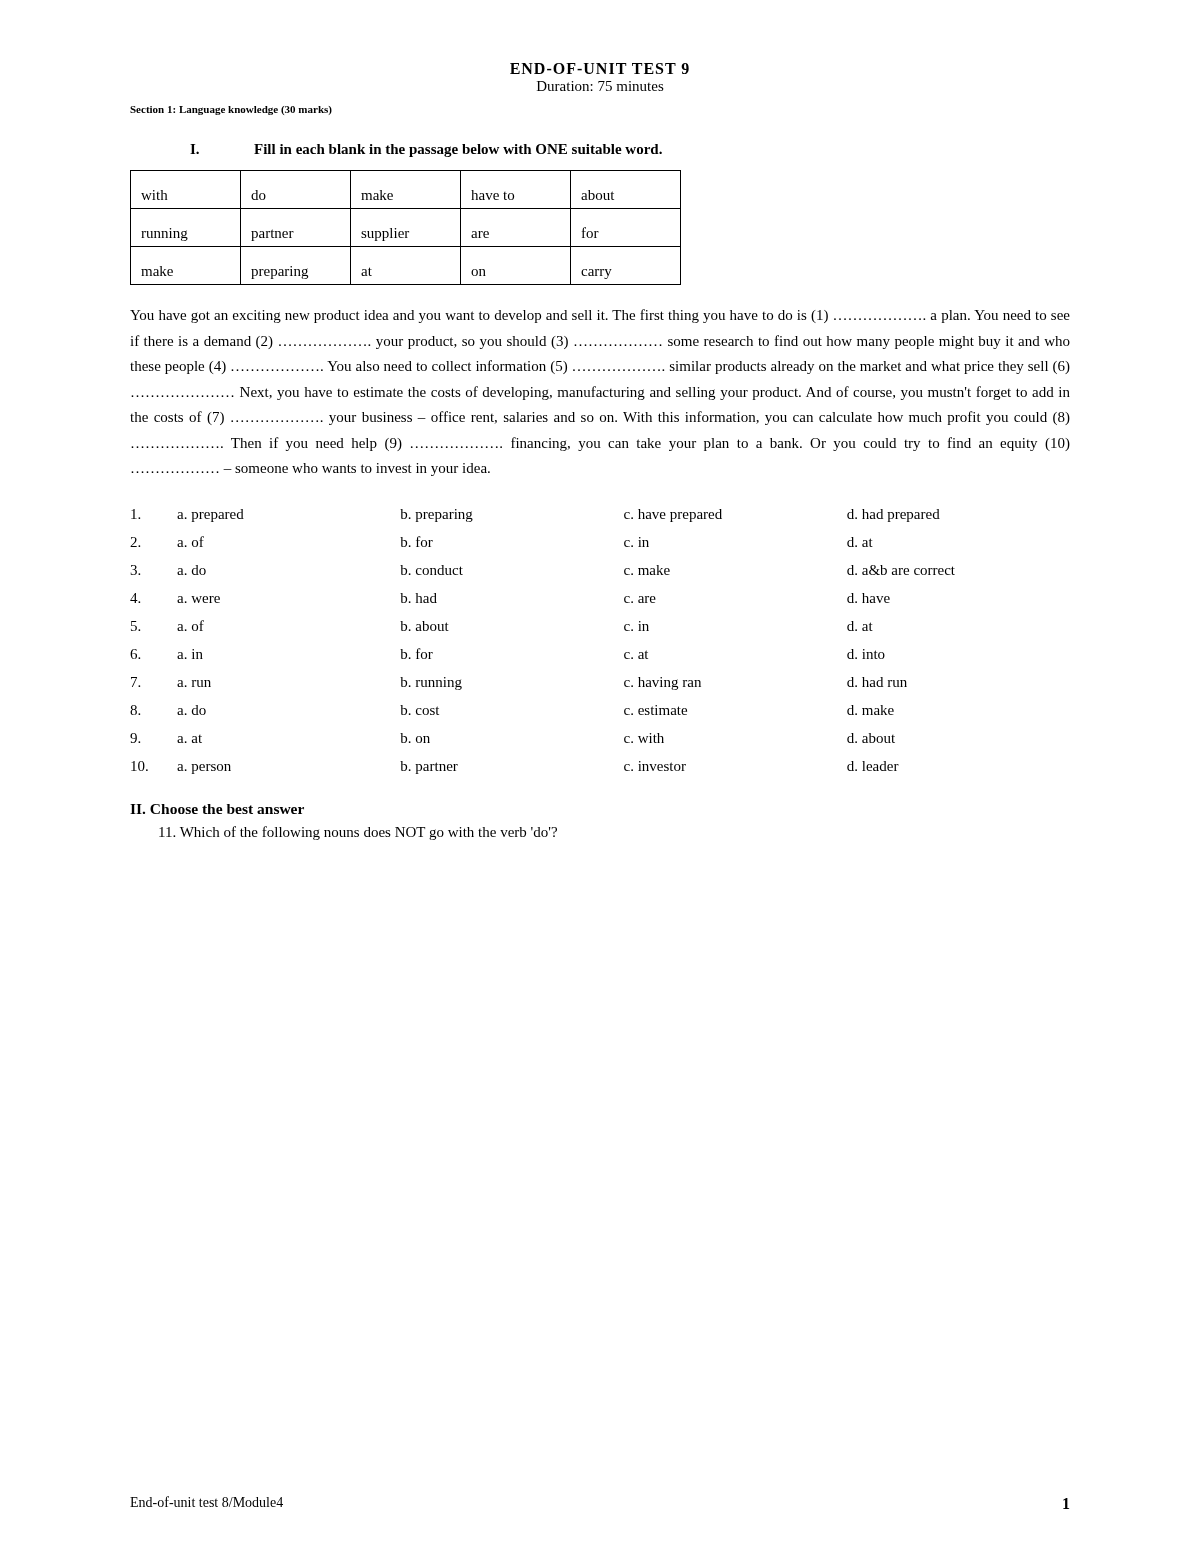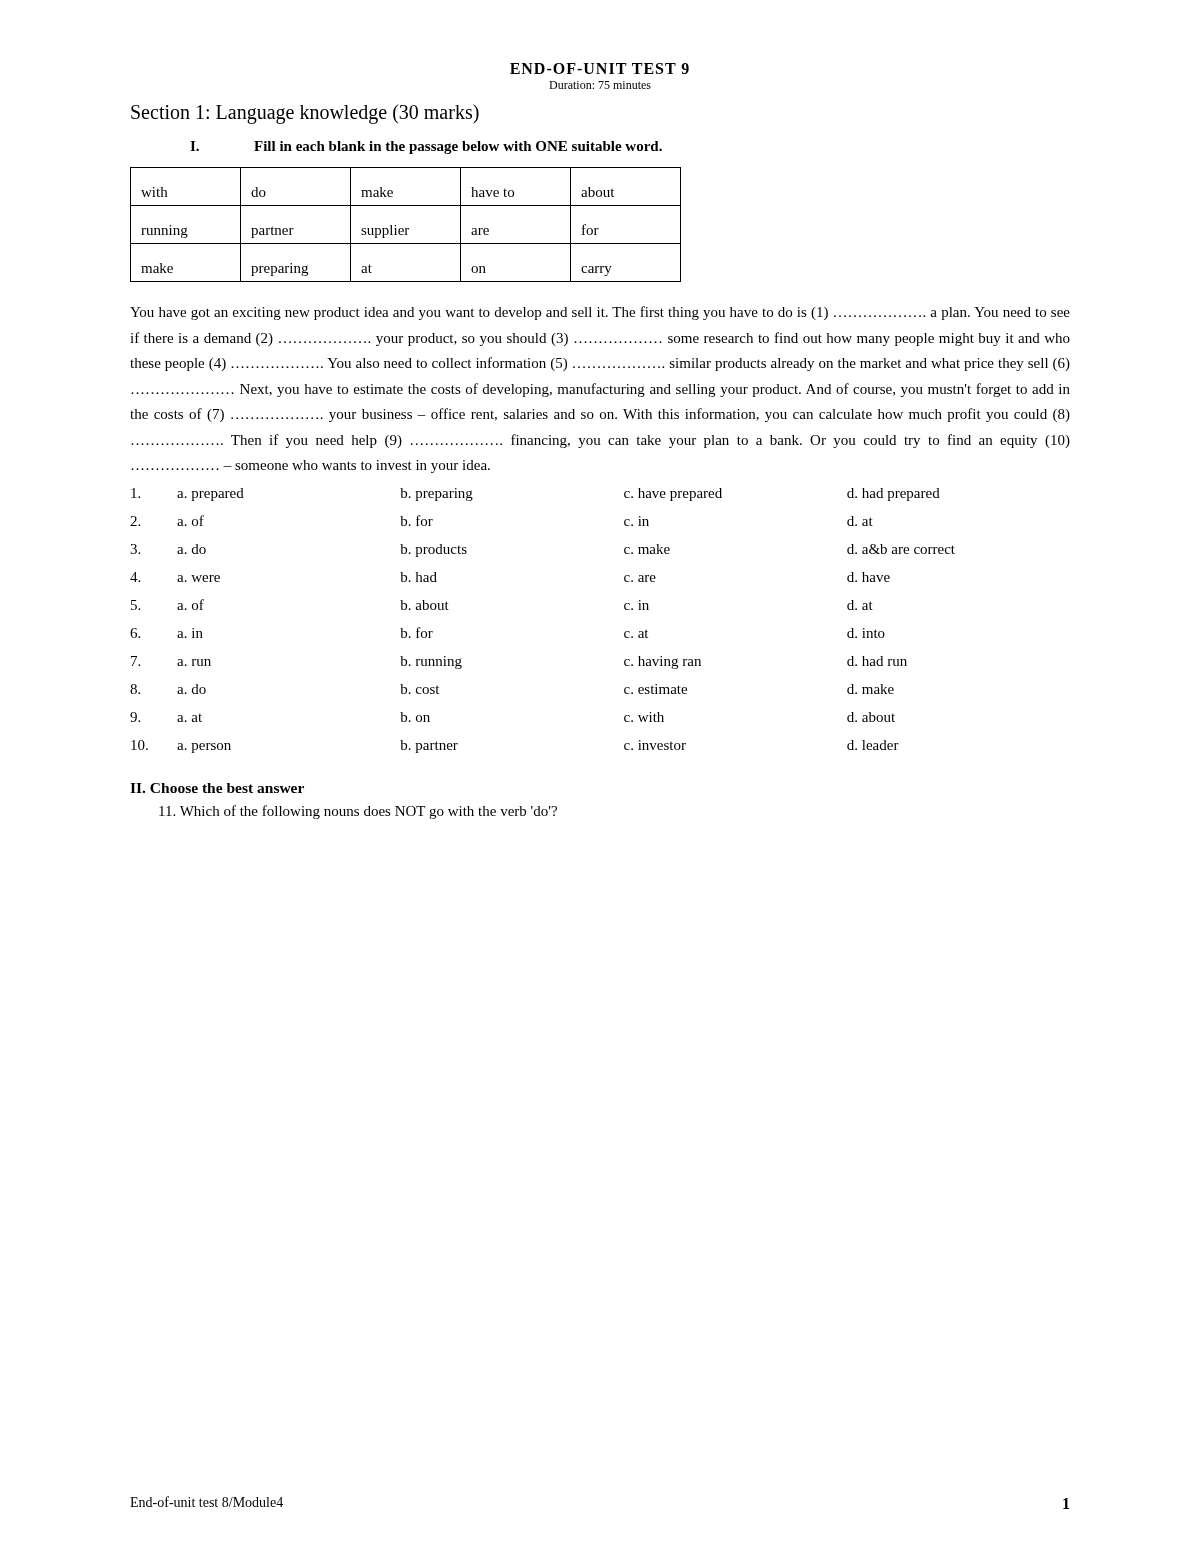--- a/index.html
+++ b/index.html
@@ -29,27 +29,27 @@
       margin-bottom: 6px;
     }
 
     .page-title {
       font-weight: bold;
       font-size: 16px;
       letter-spacing: 1px;
     }
 
     .page-duration {
-      font-size: 12px;
+      font-size: 15px;
     }
 
     .section-title {
-      font-weight: normal;
-      font-size: 20px;
-      margin-bottom: 14px;
+      font-weight: bold;
+      font-size: 11px;
+      margin-bottom: 26px;
     }
 
     .question-title {
       font-weight: bold;
       font-size: 15px;
       margin-bottom: 12px;
       display: flex;
       gap: 24px;
     }
 
@@ -67,20 +67,21 @@
     .word-box td {
       border: 1px solid #000;
       padding: 16px 18px 4px 10px;
       font-size: 15px;
       min-width: 110px;
     }
 
     .passage {
       font-size: 15px;
       line-height: 1.7;
+      margin-bottom: 18px;
       text-align: justify;
     }
 
     .answers-table {
       width: 100%;
       border-collapse: collapse;
       margin-bottom: 20px;
       font-size: 15px;
     }
 
@@ -185,21 +186,21 @@
         <tr>
           <td class="num-col">2.</td>
           <td class="opt-col">a. of</td>
           <td class="opt-col">b. for</td>
           <td class="opt-col">c. in</td>
           <td class="opt-col">d. at</td>
         </tr>
         <tr>
           <td class="num-col">3.</td>
           <td class="opt-col">a. do</td>
-          <td class="opt-col">b. products</td>
+          <td class="opt-col">b. conduct</td>
           <td class="opt-col">c. make</td>
           <td class="opt-col">d. a&amp;b are correct</td>
         </tr>
         <tr>
           <td class="num-col">4.</td>
           <td class="opt-col">a. were</td>
           <td class="opt-col">b. had</td>
           <td class="opt-col">c. are</td>
           <td class="opt-col">d. have</td>
         </tr>

